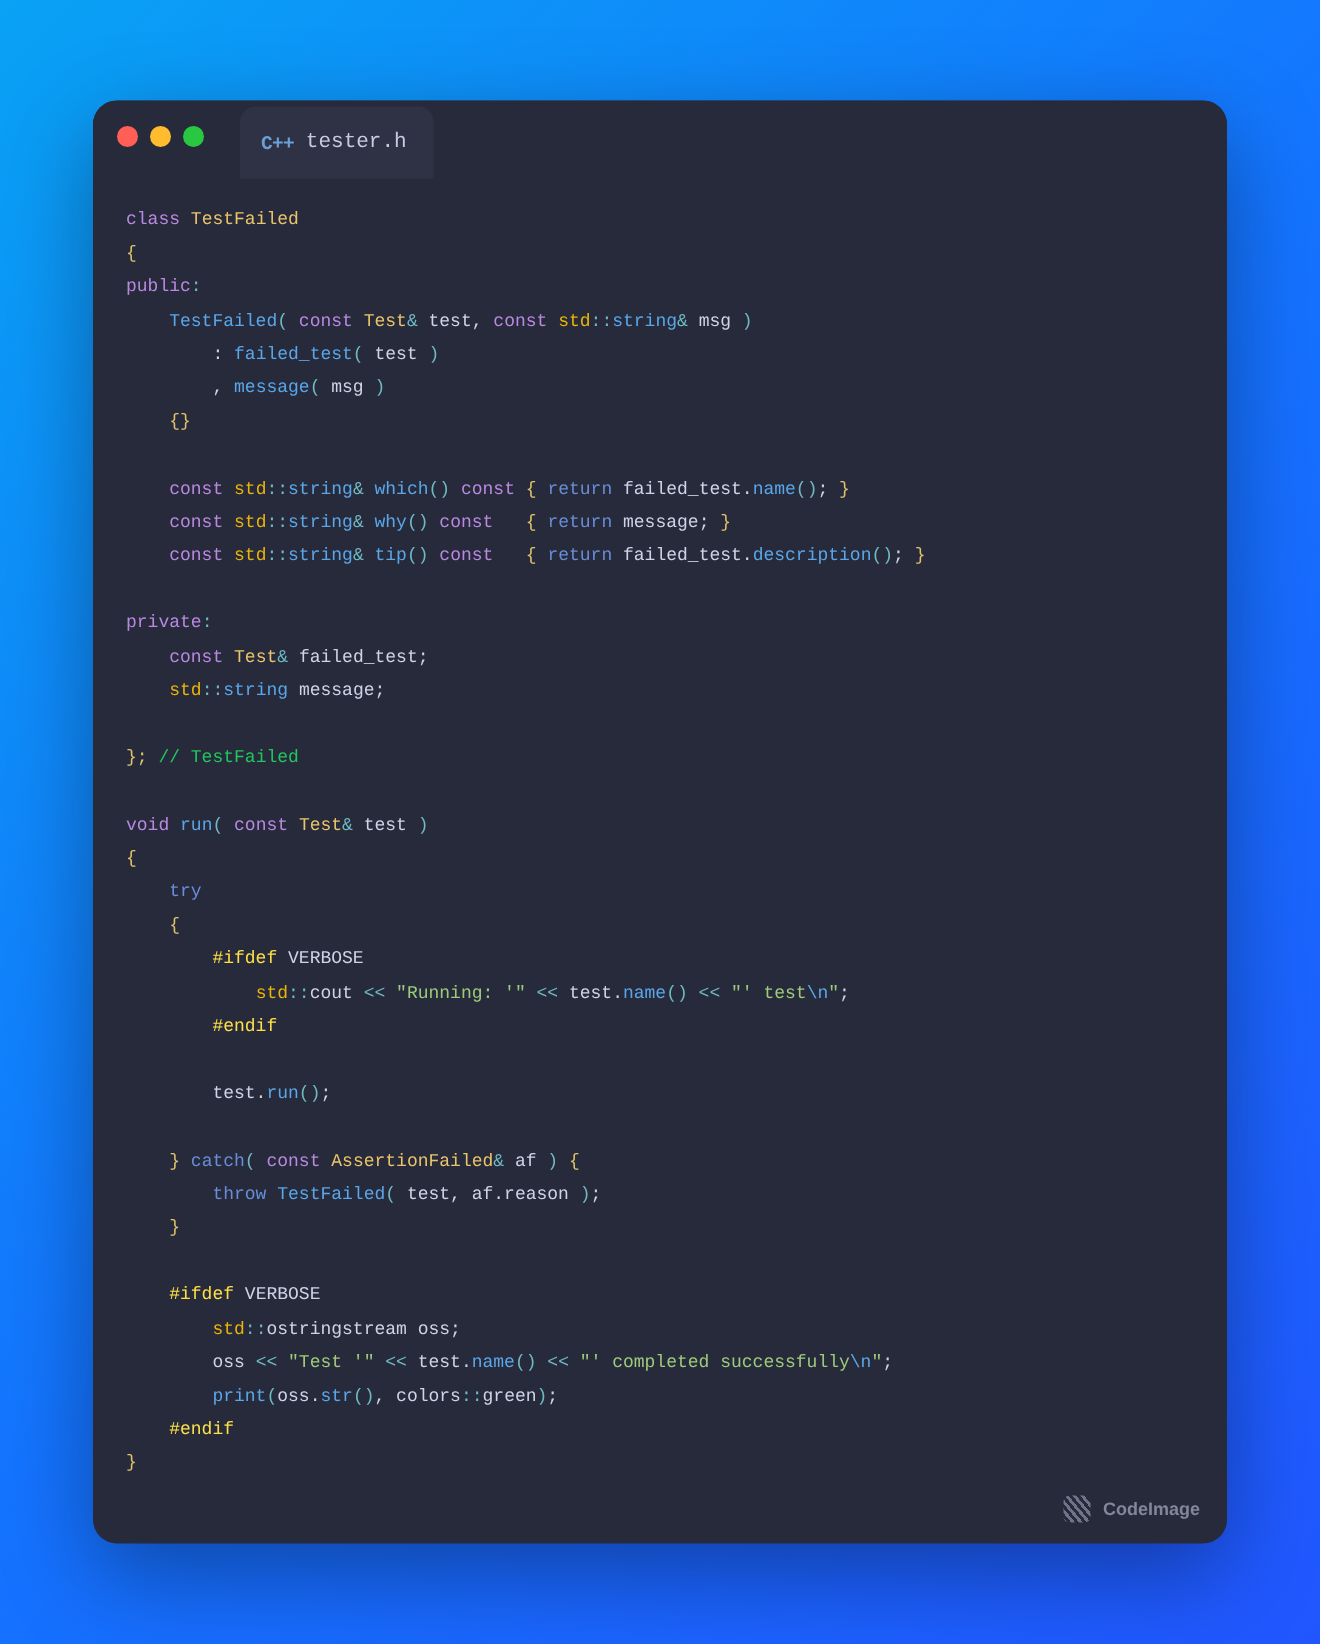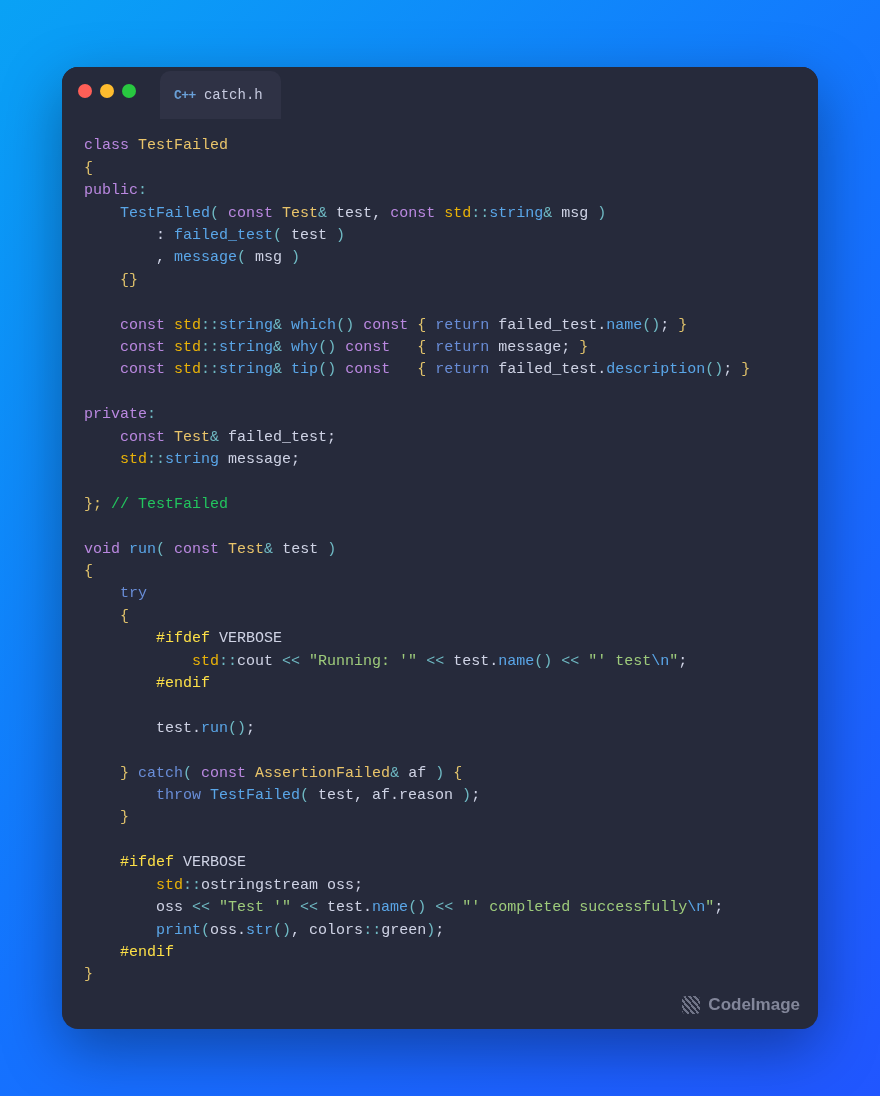--- a/index.html
+++ b/index.html
@@ -62,35 +62,35 @@
     margin-left: 6px;
   }
   .tab .cpp-icon {
     color: #6aa0d8;
     font-weight: 700;
     font-size: 13px;
     letter-spacing: -0.5px;
   }
   .code-area {
     padding: 20px 22px 42px 22px;
-    font-size: 15px;
+    font-size: 12px;
     line-height: 22.4px;
     white-space: pre;
     color: #cfd3e5;
   }
   .watermark {
     position: absolute;
     right: 18px;
     bottom: 14px;
     display: flex;
     align-items: center;
     gap: 8px;
     color: #8d91a5;
     font-family: -apple-system, BlinkMacSystemFont, "Segoe UI", sans-serif;
-    font-size: 17px;
+    font-size: 12px;
     font-weight: 600;
     opacity: 0.9;
   }
   .watermark .logo {
     width: 18px;
     height: 18px;
     border-radius: 4px;
     background: repeating-linear-gradient(50deg,#8d91a5 0 2px, transparent 2px 4px);
     opacity: 0.8;
   }
@@ -114,21 +114,21 @@
 
 <div class="window">
   <div class="titlebar">
     <div class="traffic">
       <span class="tl-close"></span>
       <span class="tl-min"></span>
       <span class="tl-max"></span>
     </div>
     <div class="tab">
       <span class="cpp-icon">C++</span>
-      <span>catch.h</span>
+      <span>tester.h</span>
     </div>
   </div>
 
   <div class="code-area" id="code-area"><div><span class="tk-kw">class</span><span class="tk-plain"> </span><span class="tk-type">TestFailed</span></div><div><span class="tk-punct">{</span></div><div><span class="tk-kw">public</span><span class="tk-op">:</span></div><div><span class="tk-fn">    TestFailed</span><span class="tk-op">( </span><span class="tk-kw">const</span><span class="tk-plain"> </span><span class="tk-type">Test</span><span class="tk-op">&amp; </span><span class="tk-plain">test</span><span class="tk-plain">, </span><span class="tk-kw">const</span><span class="tk-plain"> </span><span class="tk-ns">std</span><span class="tk-op">::</span><span class="tk-fn">string</span><span class="tk-op">&amp; </span><span class="tk-plain">msg </span><span class="tk-op">)</span></div><div><span class="tk-plain">        : </span><span class="tk-fn">failed_test</span><span class="tk-op">( </span><span class="tk-plain">test </span><span class="tk-op">)</span></div><div><span class="tk-plain">        , </span><span class="tk-fn">message</span><span class="tk-op">( </span><span class="tk-plain">msg </span><span class="tk-op">)</span></div><div><span class="tk-punct">    {}</span></div><div>&nbsp;</div><div><span class="tk-plain">    </span><span class="tk-kw">const</span><span class="tk-plain"> </span><span class="tk-ns">std</span><span class="tk-op">::</span><span class="tk-fn">string</span><span class="tk-op">&amp; </span><span class="tk-fn">which</span><span class="tk-op">()</span><span class="tk-plain"> </span><span class="tk-kw">const</span><span class="tk-plain"> </span><span class="tk-punct">{ </span><span class="tk-ctrl">return</span><span class="tk-plain"> </span><span class="tk-plain">failed_test.</span><span class="tk-fn">name</span><span class="tk-op">()</span><span class="tk-plain">; </span><span class="tk-punct">}</span></div><div><span class="tk-plain">    </span><span class="tk-kw">const</span><span class="tk-plain"> </span><span class="tk-ns">std</span><span class="tk-op">::</span><span class="tk-fn">string</span><span class="tk-op">&amp; </span><span class="tk-fn">why</span><span class="tk-op">()</span><span class="tk-plain"> </span><span class="tk-kw">const</span><span class="tk-plain">   </span><span class="tk-punct">{ </span><span class="tk-ctrl">return</span><span class="tk-plain"> </span><span class="tk-plain">message; </span><span class="tk-punct">}</span></div><div><span class="tk-plain">    </span><span class="tk-kw">const</span><span class="tk-plain"> </span><span class="tk-ns">std</span><span class="tk-op">::</span><span class="tk-fn">string</span><span class="tk-op">&amp; </span><span class="tk-fn">tip</span><span class="tk-op">()</span><span class="tk-plain"> </span><span class="tk-kw">const</span><span class="tk-plain">   </span><span class="tk-punct">{ </span><span class="tk-ctrl">return</span><span class="tk-plain"> </span><span class="tk-plain">failed_test.</span><span class="tk-fn">description</span><span class="tk-op">()</span><span class="tk-plain">; </span><span class="tk-punct">}</span></div><div>&nbsp;</div><div><span class="tk-kw">private</span><span class="tk-op">:</span></div><div><span class="tk-plain">    </span><span class="tk-kw">const</span><span class="tk-plain"> </span><span class="tk-type">Test</span><span class="tk-op">&amp; </span><span class="tk-plain">failed_test;</span></div><div><span class="tk-plain">    </span><span class="tk-ns">std</span><span class="tk-op">::</span><span class="tk-fn">string</span><span class="tk-plain"> </span><span class="tk-plain">message;</span></div><div>&nbsp;</div><div><span class="tk-punct">}; </span><span class="tk-cmt">// TestFailed</span></div><div>&nbsp;</div><div><span class="tk-kw">void</span><span class="tk-plain"> </span><span class="tk-fn">run</span><span class="tk-op">( </span><span class="tk-kw">const</span><span class="tk-plain"> </span><span class="tk-type">Test</span><span class="tk-op">&amp; </span><span class="tk-plain">test </span><span class="tk-op">)</span></div><div><span class="tk-punct">{</span></div><div><span class="tk-plain">    </span><span class="tk-ctrl">try</span></div><div><span class="tk-plain">    </span><span class="tk-punct">{</span></div><div><span class="tk-plain">        </span><span class="tk-pre">#ifdef</span><span class="tk-plain"> </span><span class="tk-plain">VERBOSE</span></div><div><span class="tk-plain">            </span><span class="tk-ns">std</span><span class="tk-op">::</span><span class="tk-plain">cout </span><span class="tk-op">&lt;&lt; </span><span class="tk-str">"Running: '"</span><span class="tk-plain"> </span><span class="tk-op">&lt;&lt; </span><span class="tk-plain">test.</span><span class="tk-fn">name</span><span class="tk-op">()</span><span class="tk-plain"> </span><span class="tk-op">&lt;&lt; </span><span class="tk-str">"' test</span><span class="tk-esc">\n</span><span class="tk-str">"</span><span class="tk-plain">;</span></div><div><span class="tk-plain">        </span><span class="tk-pre">#endif</span></div><div>&nbsp;</div><div><span class="tk-plain">        test.</span><span class="tk-fn">run</span><span class="tk-op">()</span><span class="tk-plain">;</span></div><div>&nbsp;</div><div><span class="tk-plain">    </span><span class="tk-punct">} </span><span class="tk-ctrl">catch</span><span class="tk-op">( </span><span class="tk-kw">const</span><span class="tk-plain"> </span><span class="tk-type">AssertionFailed</span><span class="tk-op">&amp; </span><span class="tk-plain">af </span><span class="tk-op">) </span><span class="tk-punct">{</span></div><div><span class="tk-plain">        </span><span class="tk-ctrl">throw</span><span class="tk-plain"> </span><span class="tk-fn">TestFailed</span><span class="tk-op">( </span><span class="tk-plain">test, af.reason </span><span class="tk-op">)</span><span class="tk-plain">;</span></div><div><span class="tk-plain">    </span><span class="tk-punct">}</span></div><div>&nbsp;</div><div><span class="tk-plain">    </span><span class="tk-pre">#ifdef</span><span class="tk-plain"> </span><span class="tk-plain">VERBOSE</span></div><div><span class="tk-plain">        </span><span class="tk-ns">std</span><span class="tk-op">::</span><span class="tk-plain">ostringstream </span><span class="tk-plain">oss;</span></div><div><span class="tk-plain">        oss </span><span class="tk-op">&lt;&lt; </span><span class="tk-str">"Test '"</span><span class="tk-plain"> </span><span class="tk-op">&lt;&lt; </span><span class="tk-plain">test.</span><span class="tk-fn">name</span><span class="tk-op">()</span><span class="tk-plain"> </span><span class="tk-op">&lt;&lt; </span><span class="tk-str">"' completed successfully</span><span class="tk-esc">\n</span><span class="tk-str">"</span><span class="tk-plain">;</span></div><div><span class="tk-plain">        </span><span class="tk-fn">print</span><span class="tk-op">(</span><span class="tk-plain">oss.</span><span class="tk-fn">str</span><span class="tk-op">()</span><span class="tk-plain">, </span><span class="tk-plain">colors</span><span class="tk-op">::</span><span class="tk-plain">green</span><span class="tk-op">)</span><span class="tk-plain">;</span></div><div><span class="tk-plain">    </span><span class="tk-pre">#endif</span></div><div><span class="tk-punct">}</span></div></div>
 
   <div class="watermark">
     <span class="logo"></span>
     <span>CodeImage</span>
   </div>
 </div>

